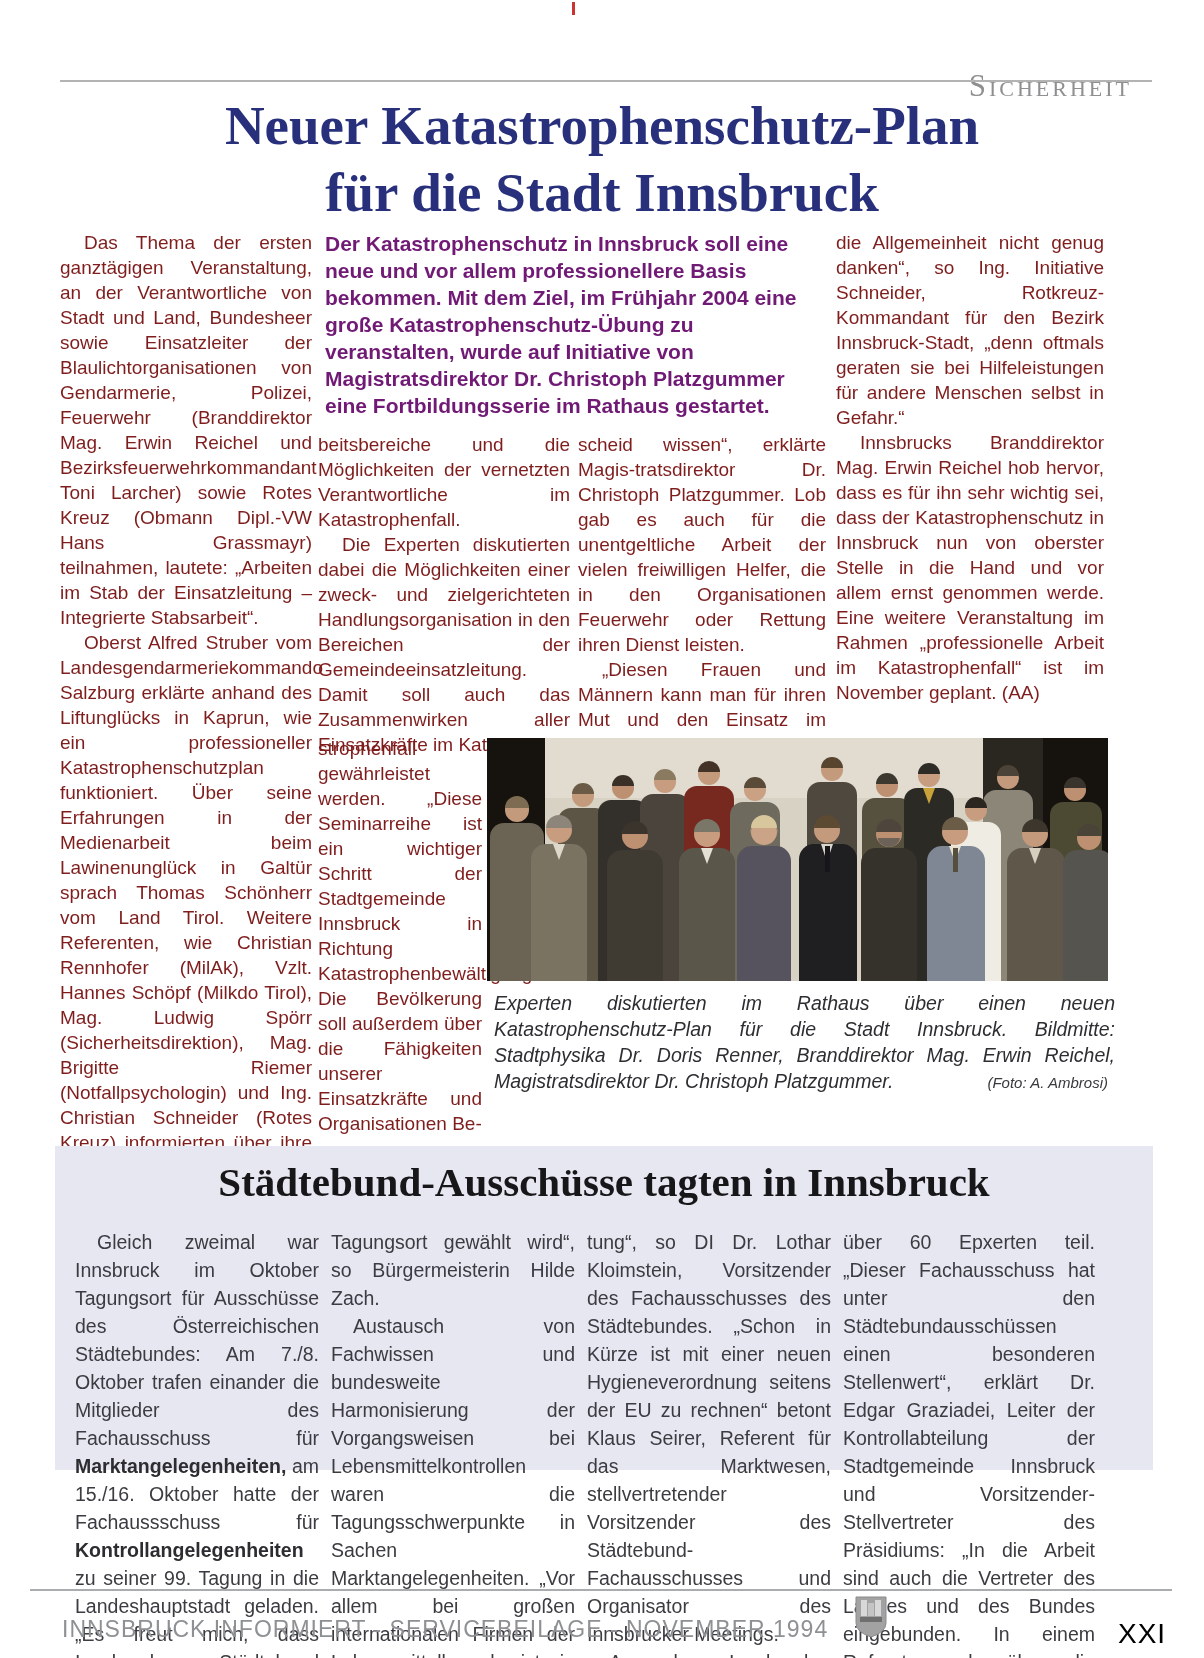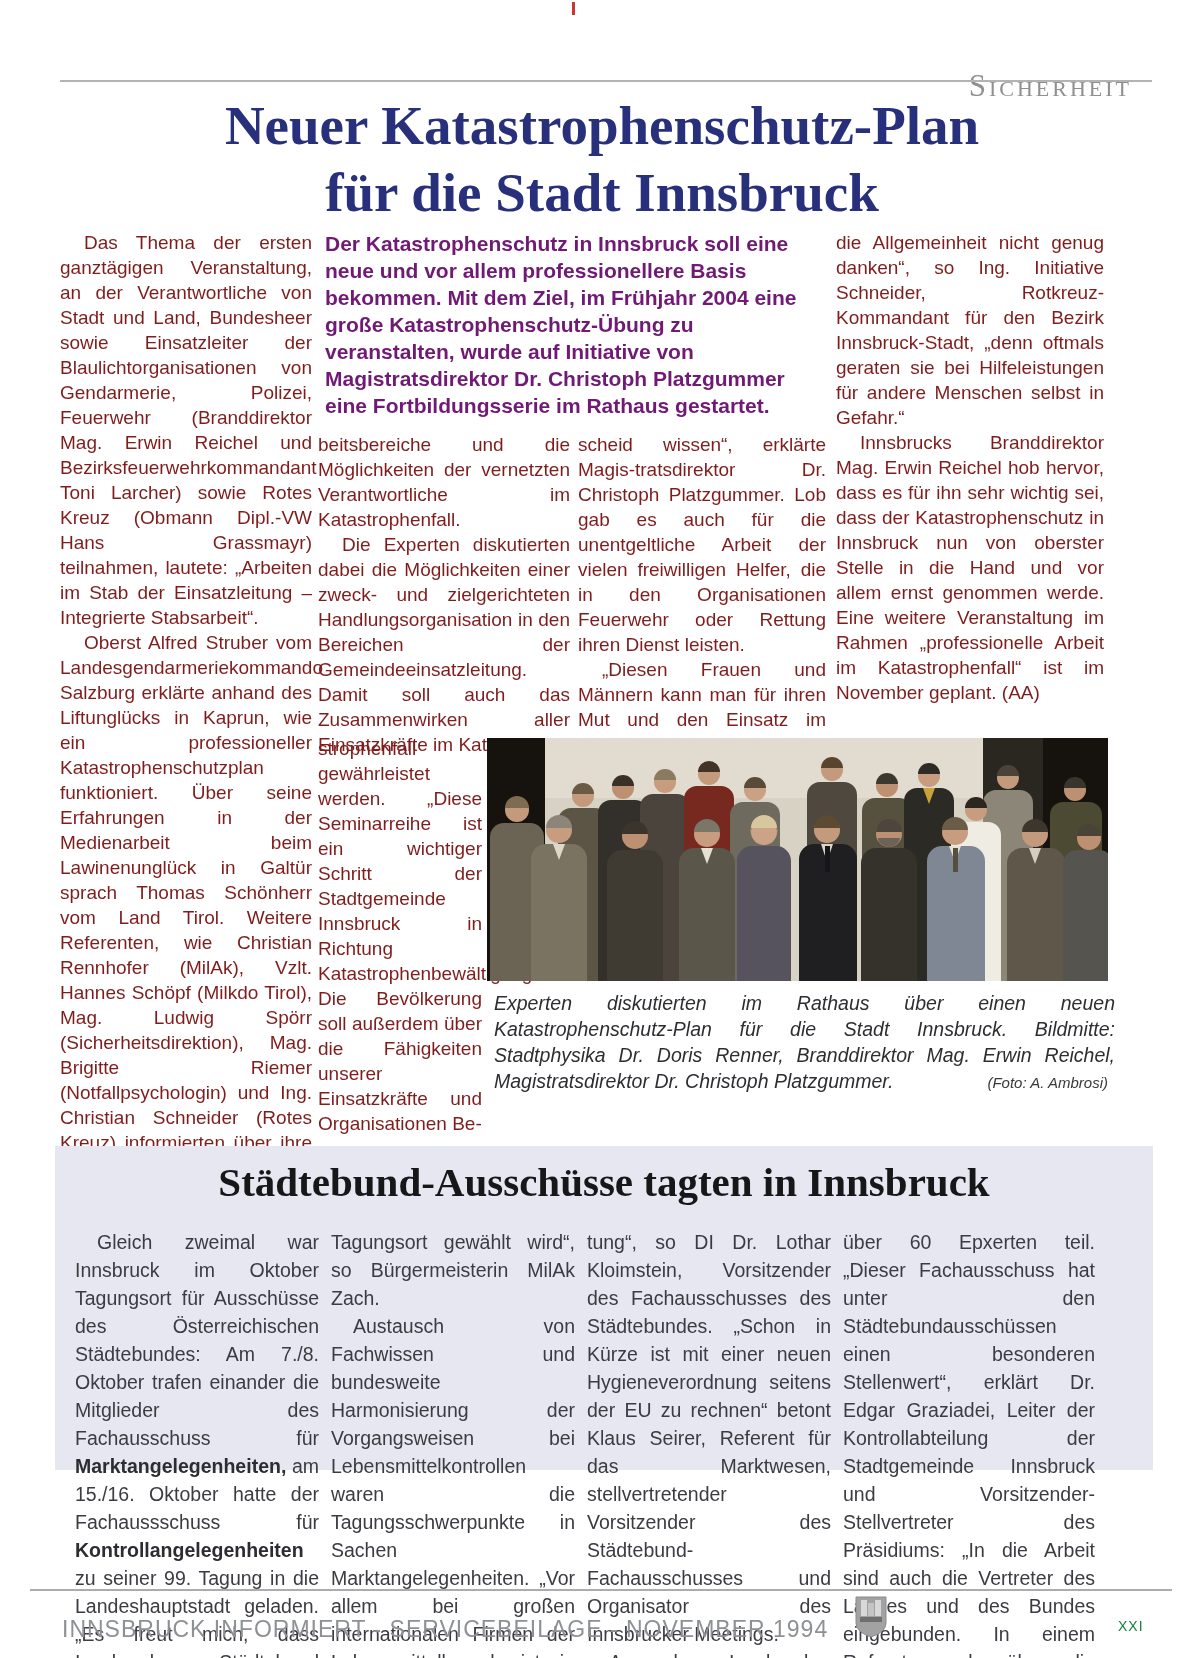--- a/index.html
+++ b/index.html
@@ -36,21 +36,21 @@
     font-family:"Liberation Serif",serif;font-weight:bold;color:#17171a;
     font-size:41px;text-align:center;width:100%;
   }
   .boxcol{font-size:19.5px;line-height:28px;text-align:justify;color:#3b3b41;}
   .boxcol p{margin:0;}
   .boxcol p.indent{text-indent:22px;}
   .boxcol b{color:#2c2c31;}
   
   .footer-rule{height:2px;background:#a9adaf;}
   .footer-text{font-size:23px;color:#8e9194;letter-spacing:1px;}
-  .page-num{font-size:14px;color:#15803d;letter-spacing:1px;}
+  .page-num{font-size:28px;color:#000000;letter-spacing:1px;}
   .regmark{width:3px;height:13px;background:#cc3333;}
   svg{display:block;}
 </style>
 </head>
 <body>
 
 <div class="page">
 
   <div class="abs regmark" style="left:572px;top:2px;"></div>
 
@@ -219,21 +219,21 @@
   <div class="abs credit" style="left:487px;top:1042px;width:621px;margin-top:32px;">(Foto: A. Ambrosi)</div>
 
   <div class="abs box" style="left:55px;top:1146px;width:1098px;height:324px;">
     <div class="abs box-title" style="left:0;top:12px;">Städtebund-Ausschüsse tagten in Innsbruck</div>
 
     <div class="abs boxcol" style="left:20px;top:82px;width:244px;">
       <p class="indent"><span>Gleich zweimal war Innsbruck im Oktober Tagungsort für Ausschüsse des Österreichischen Städtebundes: Am 7./8. Oktober trafen einander die Mitglieder des Fachausschuss für </span><b>Marktangelegenheiten,</b><span> am 15./16. Oktober hatte der Fachaussschuss für </span><b>Kontrollangelegenheiten</b><span> zu seiner 99. Tagung in die Landeshauptstadt geladen. „Es freut mich, dass Innsbruck vom Städtebund immer wieder als</span></p>
     </div>
 
     <div class="abs boxcol" style="left:276px;top:82px;width:244px;">
-      <p>Tagungsort gewählt wird“, so Bürgermeisterin MilAk Zach.</p>
+      <p>Tagungsort gewählt wird“, so Bürgermeisterin Hilde Zach.</p>
       <p class="indent">Austausch von Fachwissen und bundesweite Harmonisierung der Vorgangsweisen bei Lebensmittelkontrollen waren die Tagungsschwerpunkte in Sachen Marktangelegenheiten. „Vor allem bei großen internationalen Firmen der Lebensmittelbranche ist ein Gleichklang bei der Kontrolle und der Einhaltung von Hygienevorschriften von Bedeu-</p>
     </div>
 
     <div class="abs boxcol" style="left:532px;top:82px;width:244px;">
       <p>tung“, so DI Dr. Lothar Kloimstein, Vorsitzender des Fachausschusses des Städtebundes. „Schon in Kürze ist mit einer neuen Hygieneverordnung seitens der EU zu rechnen“ betont Klaus Seirer, Referent für das Marktwesen, stellvertretender Vorsitzender des Städtebund-Fachausschusses und Organisator des Innsbrucker Meetings.</p>
       <p class="indent">An der Innsbrucker Tagung des Kontrollwesens nahmen</p>
     </div>
 
     <div class="abs boxcol" style="left:788px;top:82px;width:252px;">
       <p>über 60 Epxerten teil. „Dieser Fachausschuss hat unter den Städtebundausschüssen einen besonderen Stellenwert“, erklärt Dr. Edgar Graziadei, Leiter der Kontrollabteilung der Stadtgemeinde Innsbruck und Vorsitzender-Stellvertreter des Präsidiums: „In die Arbeit sind auch die Vertreter des Landes und des Bundes eingebunden. In einem Referat wurde über die „Korruptionsbekämpfung,“ informiert.</p>

